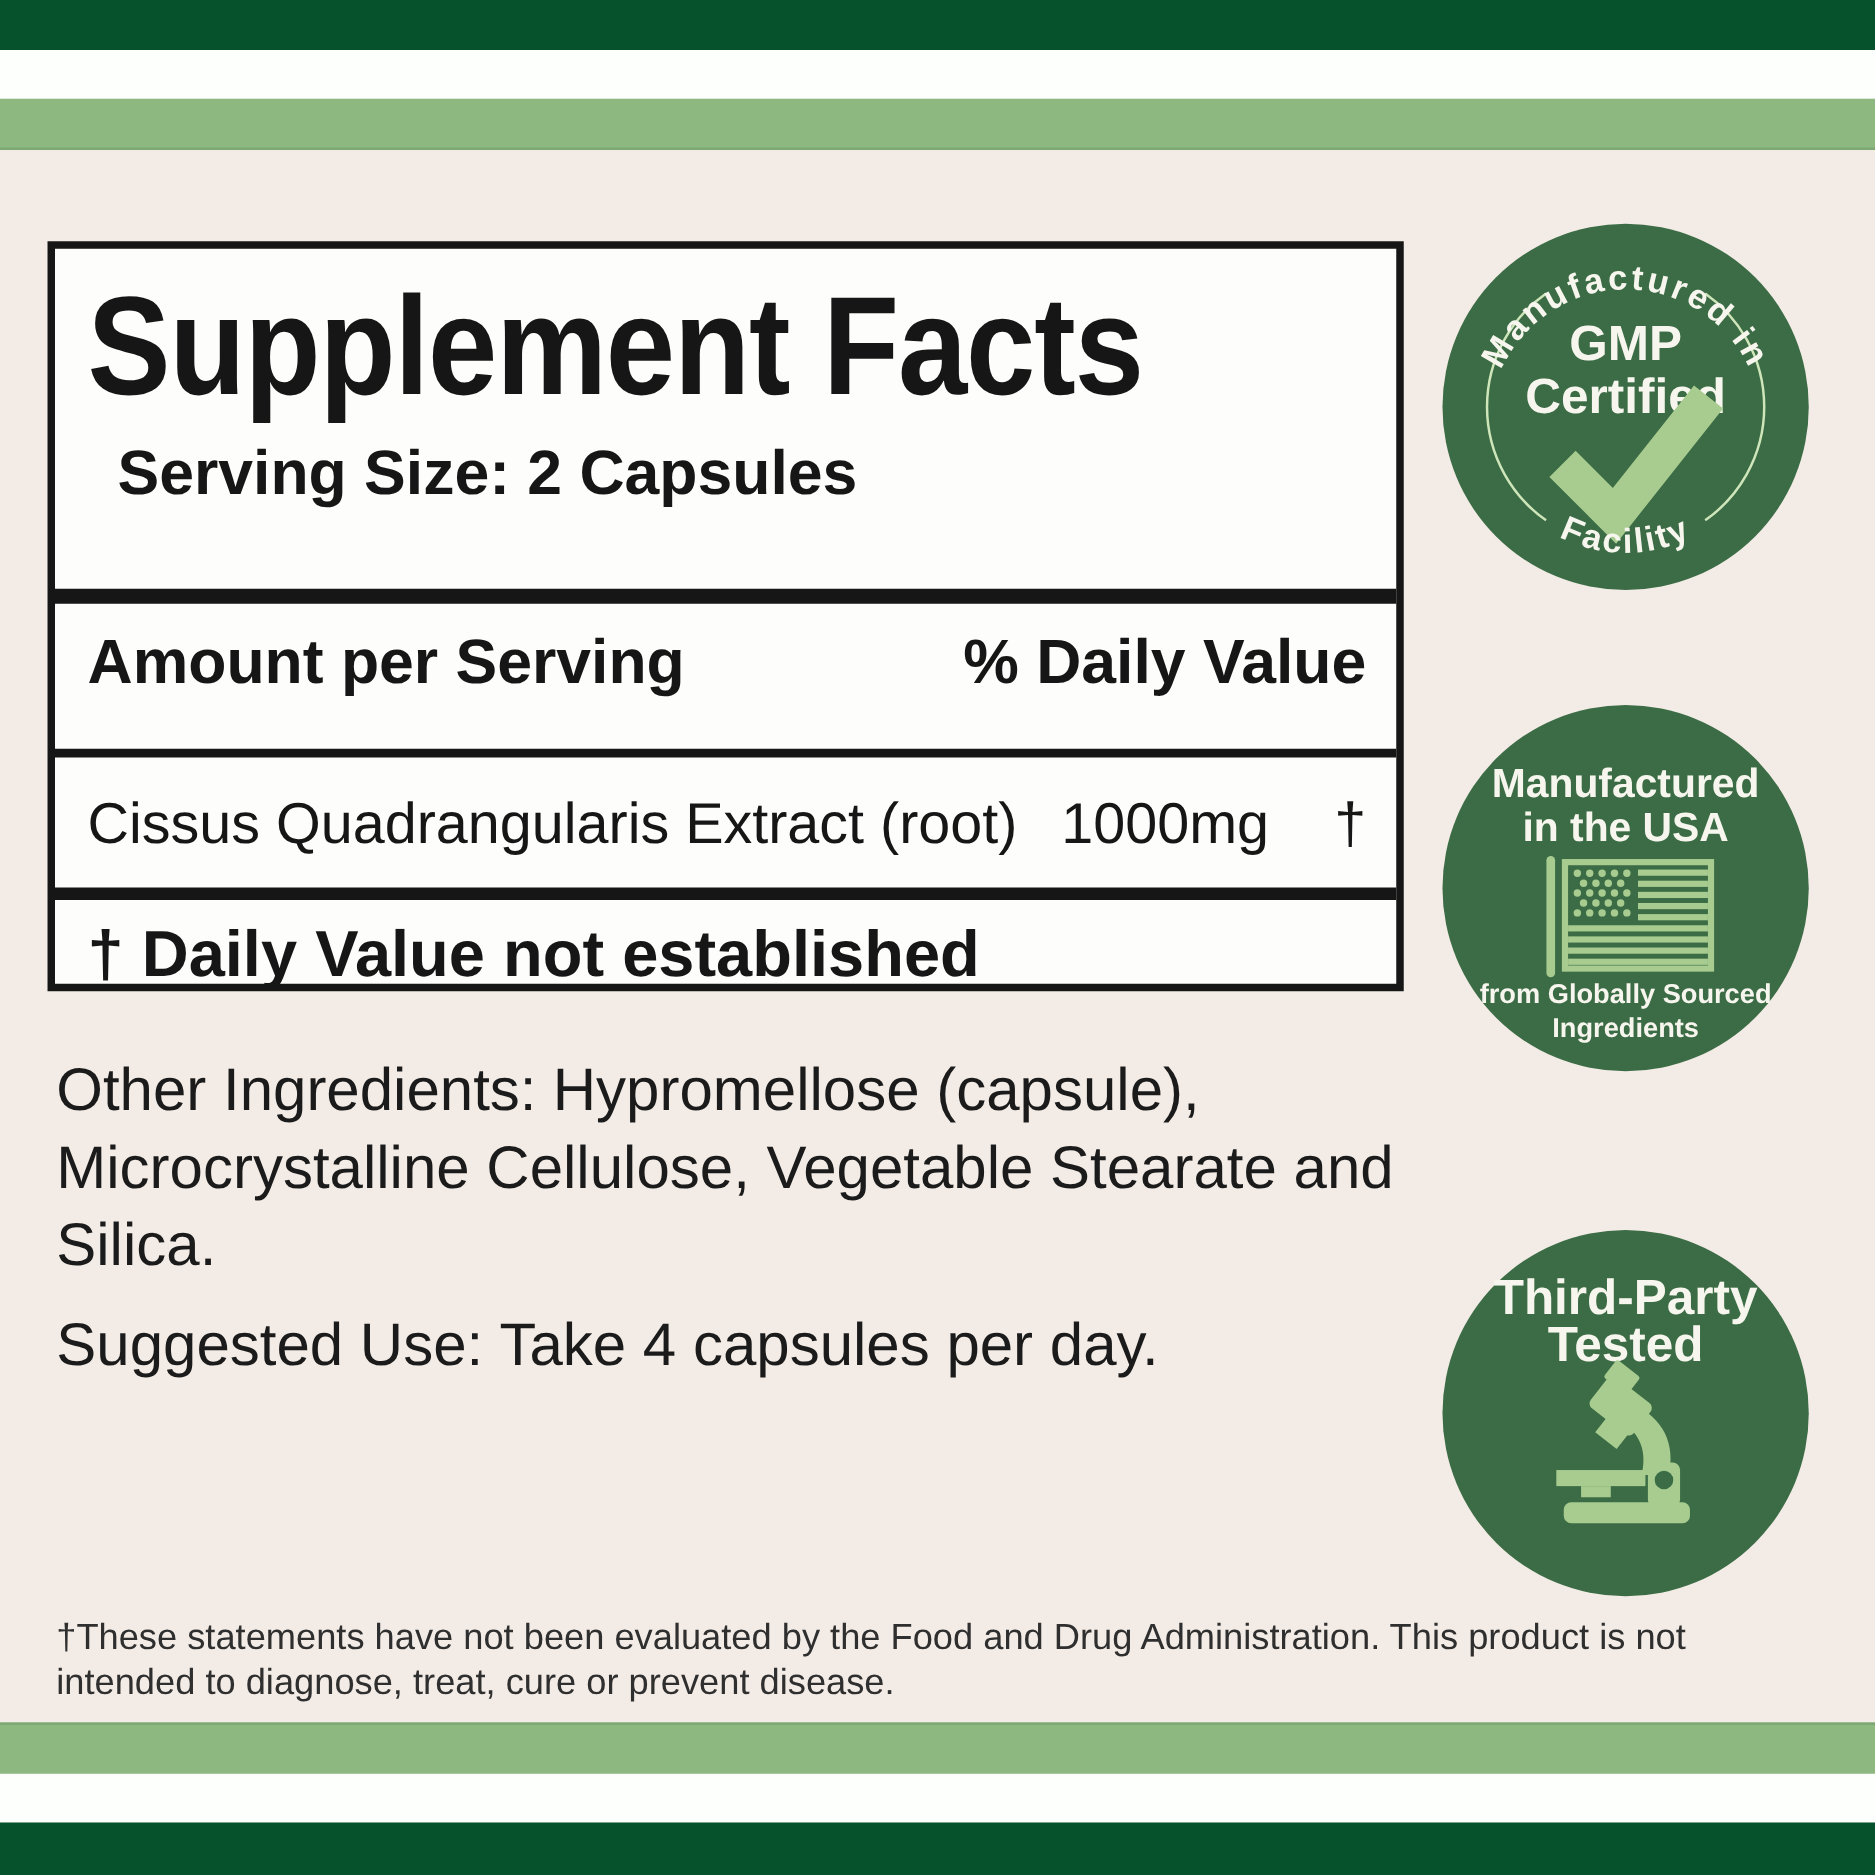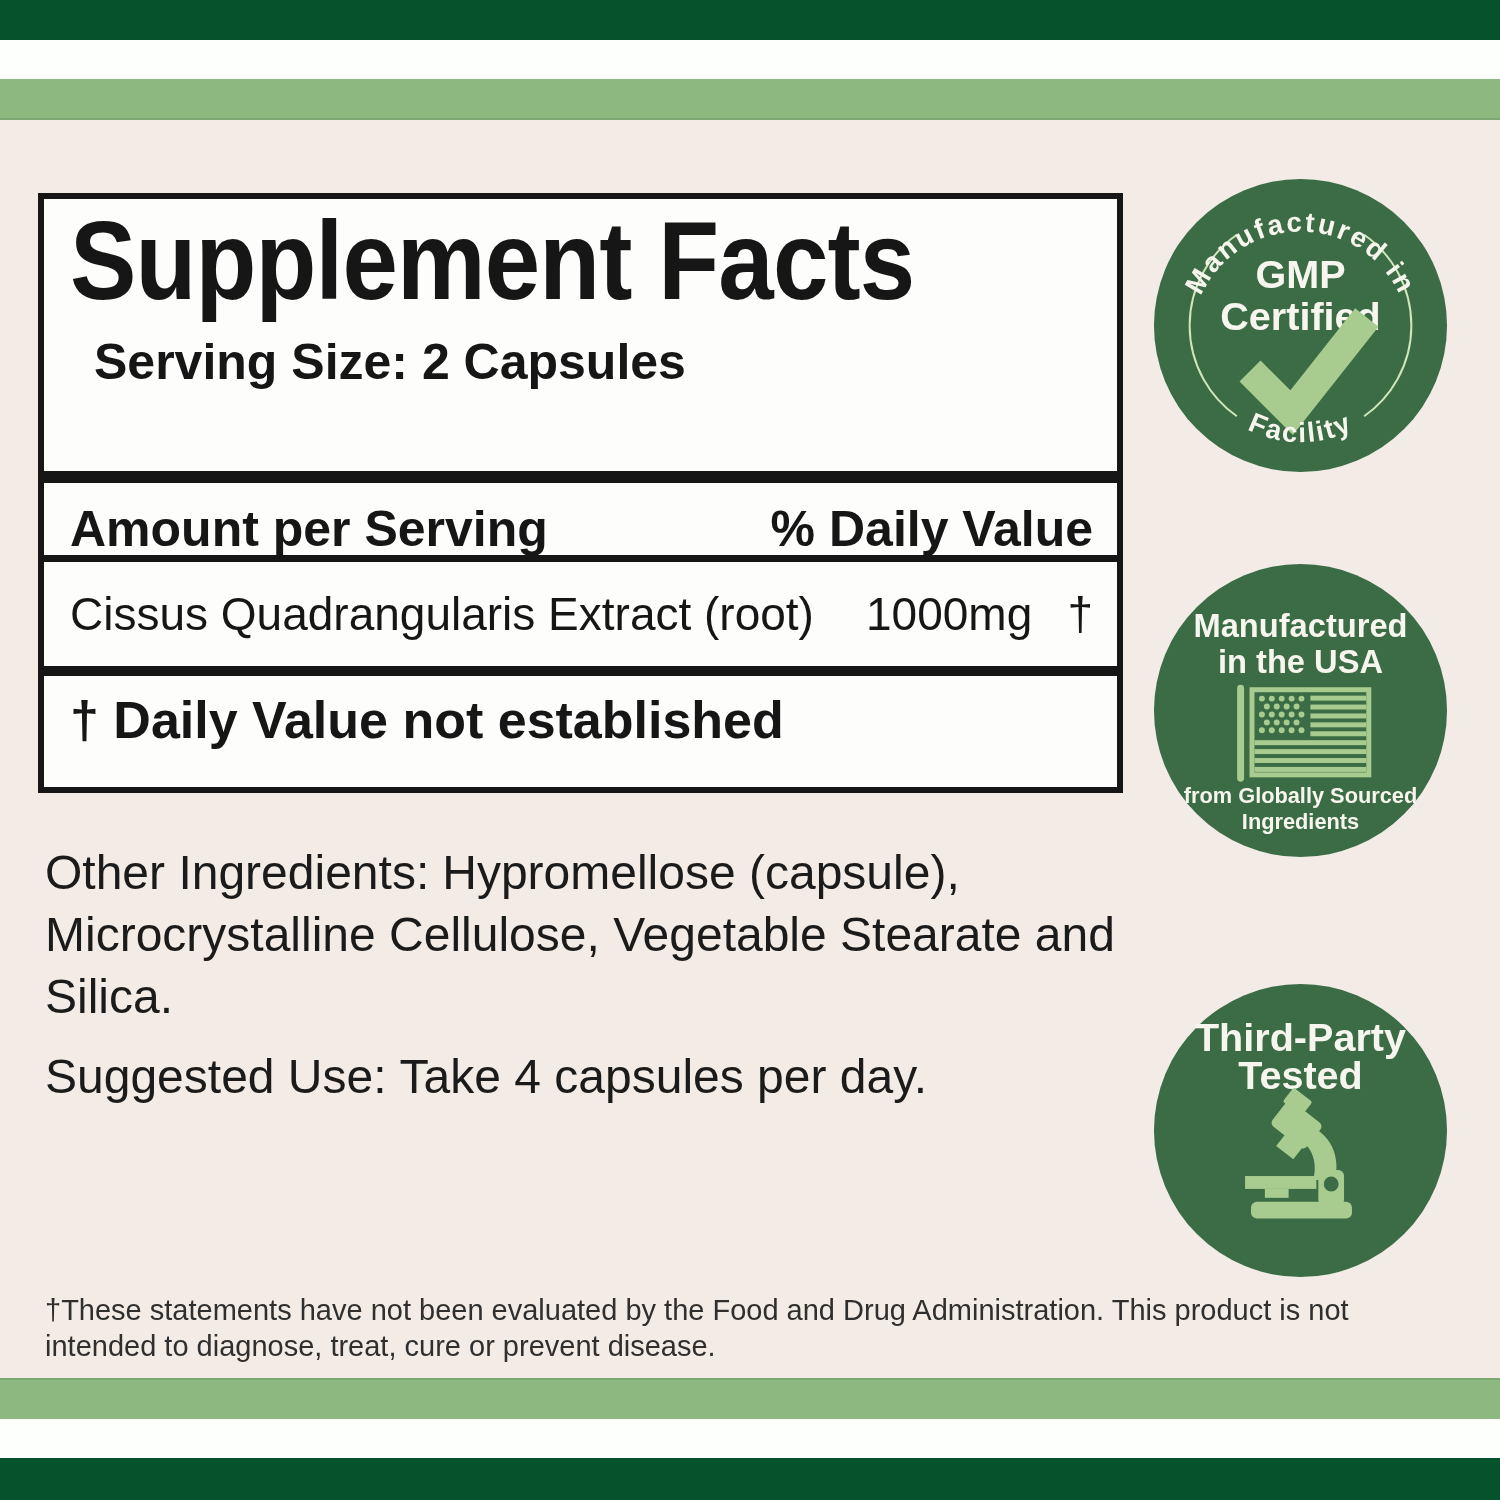--- a/index.html
+++ b/index.html
@@ -14,29 +14,29 @@
   .bar-bot-light   { top:1378px; height:41px; background:#8db980; border-top:2px solid #7ea873; }
   .bar-bot-white   { top:1419px; height:39px; background:#fdfffd; }
   .bar-bot-dark    { top:1458px; height:42px; background:#05522c; }
 
   
   .panel { position:absolute; left:38px; top:193px; width:1085px; height:600px;
            box-sizing:border-box; border:6px solid #161616; background:#fdfdfb; color:#161616;
            display:flex; flex-direction:column; }
   .sep { background:#161616; width:100%; flex:none; }
   .sep-a { height:12px; } .sep-b { height:7px; } .sep-c { height:10px; }
-  .sec-title { height:272px; flex:none; padding:6px 0 0 26px; box-sizing:border-box; }
+  .sec-title { height:272px; flex:none; padding:22px 0 0 26px; box-sizing:border-box; }
   .sf-title { font-size:112px; font-weight:bold; letter-spacing:-1px; line-height:1.0;
               transform:scaleX(0.89); transform-origin:0 0; white-space:nowrap; }
   .serving-lines { margin-top:16px; font-size:50px; font-weight:bold; line-height:58px;margin-left:24px; }
-  .sec-header { height:72px; flex:none; position:relative; font-size:50px; font-weight:bold; line-height:92px; }
+  .sec-header { height:116px; flex:none; position:relative; font-size:50px; font-weight:bold; line-height:92px; }
   .sec-row { height:104px; flex:none; position:relative; font-size:46px; line-height:104px; }
   .sec-foot { height:110px; flex:none; font-size:52px; font-weight:bold; line-height:88px; padding-left:26px; box-sizing:border-box; }
   .at-left  { position:absolute; left:26px; top:0; }
-  .at-amt   { position:absolute; left:822px; top:0; }
+  .at-amt   { position:absolute; left:805px; top:0; }
   .at-right { position:absolute; right:24px; top:0; }
 
   
   .para { position:absolute; left:45px; color:#1b1b1b; font-size:48px; line-height:62px; }
   .para-other { top:842px; width:1120px; }
   .para-use   { top:1046px; width:1120px; }
   .para-label { font-weight:normal; margin-right:13px; }
   .disclaimer { position:absolute; left:45px; top:1292px; width:1345px;
                 font-size:29px; line-height:36px; color:#2f2f2f; }
 

